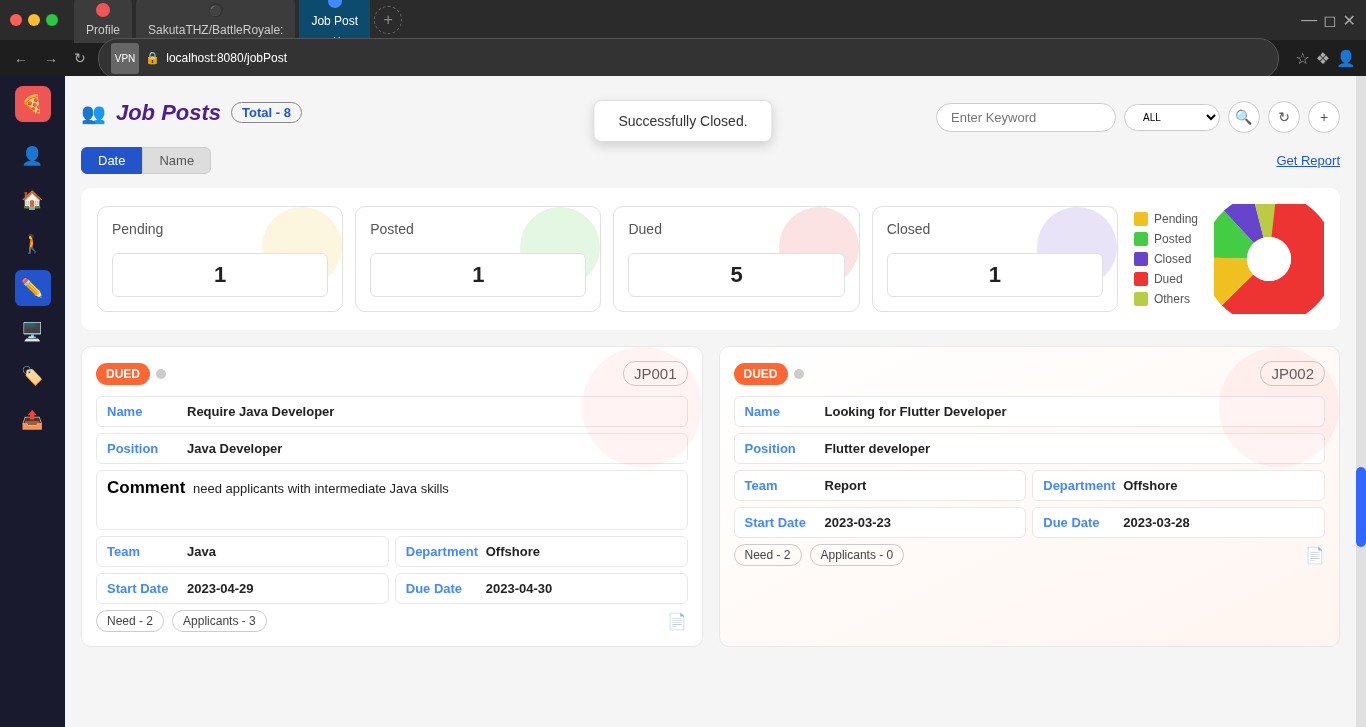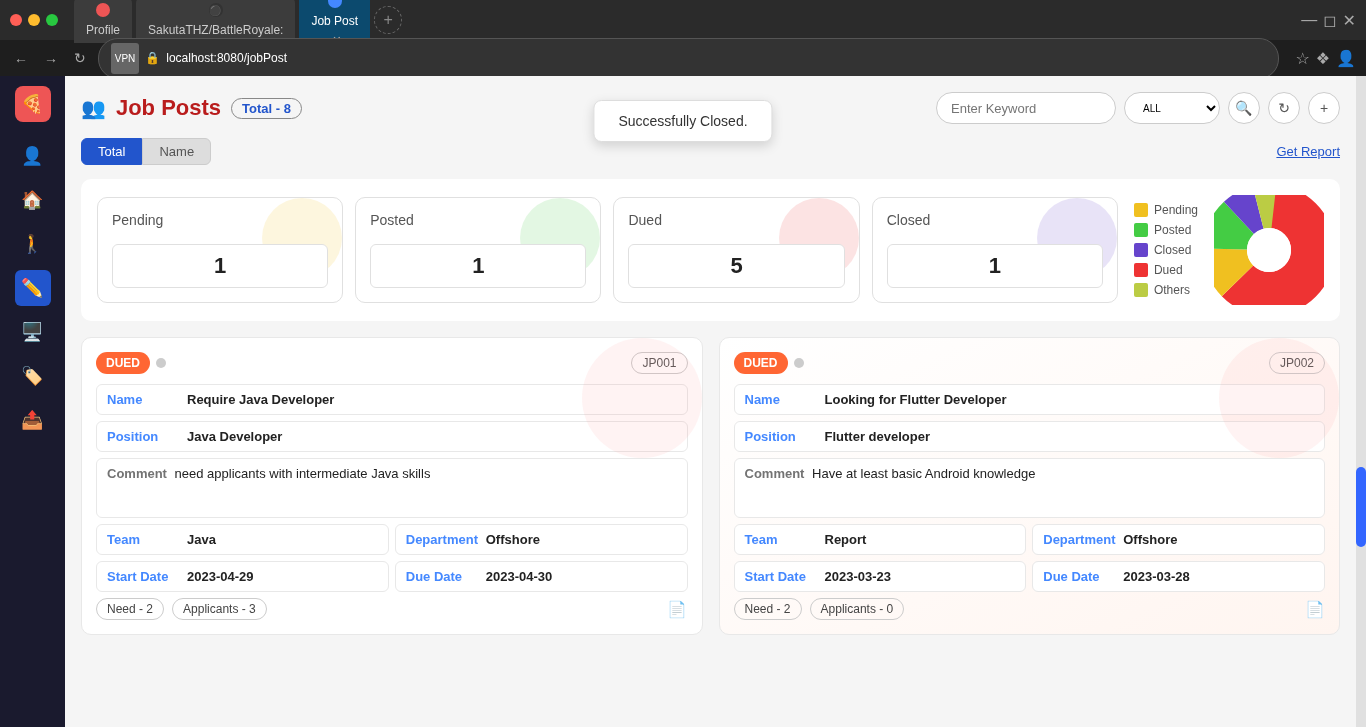--- a/index.html
+++ b/index.html
@@ -149,33 +149,36 @@
       align-items: center;
       gap: 10px;
     }
     .page-icon {
       color: #555;
       font-size: 20px;
     }
     .page-title {
       font-size: 22px;
       font-weight: bold;
-      color: #b91c1c;
+      color: #4c1d95;
+      font-style: italic;
     }
     .total-badge {
       border: 1px solid #888;
       border-radius: 12px;
       padding: 2px 10px;
       font-size: 13px;
       color: #555;
     }
     .total-badge span { color: #2255cc; font-weight: bold; }
     .header-actions {
       display: flex;
+      align-items: center;
       gap: 8px;
+      margin-top: 9px;
     }
     .search-input {
       border: 1px solid #ccc;
       border-radius: 20px;
       padding: 6px 14px;
       font-size: 13px;
       width: 180px;
       outline: none;
     }
     .filter-select {
@@ -369,21 +372,21 @@
       height: 10px;
       border-radius: 50%;
       background: #ccc;
       display: inline-block;
       margin-left: 6px;
     }
     .job-code {
       border: 1px solid #ccc;
       border-radius: 12px;
       padding: 3px 10px;
-      font-size: 12px;
+      font-size: 15px;
       color: #555;
     }
     .field-row {
       display: flex;
       align-items: flex-start;
       border: 1px solid #e8e8e8;
       border-radius: 6px;
       padding: 7px 10px;
       margin-bottom: 6px;
       background: white;
@@ -401,23 +404,23 @@
     }
     .comment-box {
       border: 1px solid #e8e8e8;
       border-radius: 6px;
       padding: 7px 10px;
       margin-bottom: 6px;
       min-height: 60px;
       background: white;
     }
     .comment-label {
-      color: #737373;
+      color: #000000;
       font-weight: bold;
-      font-size: 13px;
+      font-size: 17px;
       display: inline;
     }
     .comment-text {
       color: #222;
       font-size: 13px;
       display: inline;
       margin-left: 4px;
     }
     .two-col-row {
       display: grid;
@@ -548,21 +551,21 @@
           <option>CLOSED</option>
         </select>
         <div class="icon-btn">🔍</div>
         <div class="icon-btn">↻</div>
         <div class="icon-btn add-btn">+</div>
       </div>
     </div>
 
     <div class="toggle-area">
       <div style="display:flex;">
-        <button class="toggle-btn active">Total</button>
+        <button class="toggle-btn active">Date</button>
         <button class="toggle-btn">Name</button>
       </div>
       <span class="get-report">Get Report</span>
     </div>
 
     <div class="stats-section">
       <div class="stat-cards">
 
         <div class="stat-card">
           <div class="stat-card-bg pending"></div>
@@ -700,24 +703,20 @@
         <div class="field-row">
           <span class="field-label">Name</span>
           <span class="field-value">Looking for Flutter Developer</span>
         </div>
 
         <div class="field-row">
           <span class="field-label">Position</span>
           <span class="field-value">Flutter developer</span>
         </div>
 
-        <div class="comment-box">
-          <span class="comment-label">Comment</span>
-          <span class="comment-text">Have at least basic Android knowledge</span>
-        </div>
 
         <div class="two-col-row">
           <div class="field-row" style="margin-bottom:0;">
             <span class="field-label">Team</span>
             <span class="field-value">Report</span>
           </div>
           <div class="field-row" style="margin-bottom:0;">
             <span class="field-label">Department</span>
             <span class="field-value">Offshore</span>
           </div>

